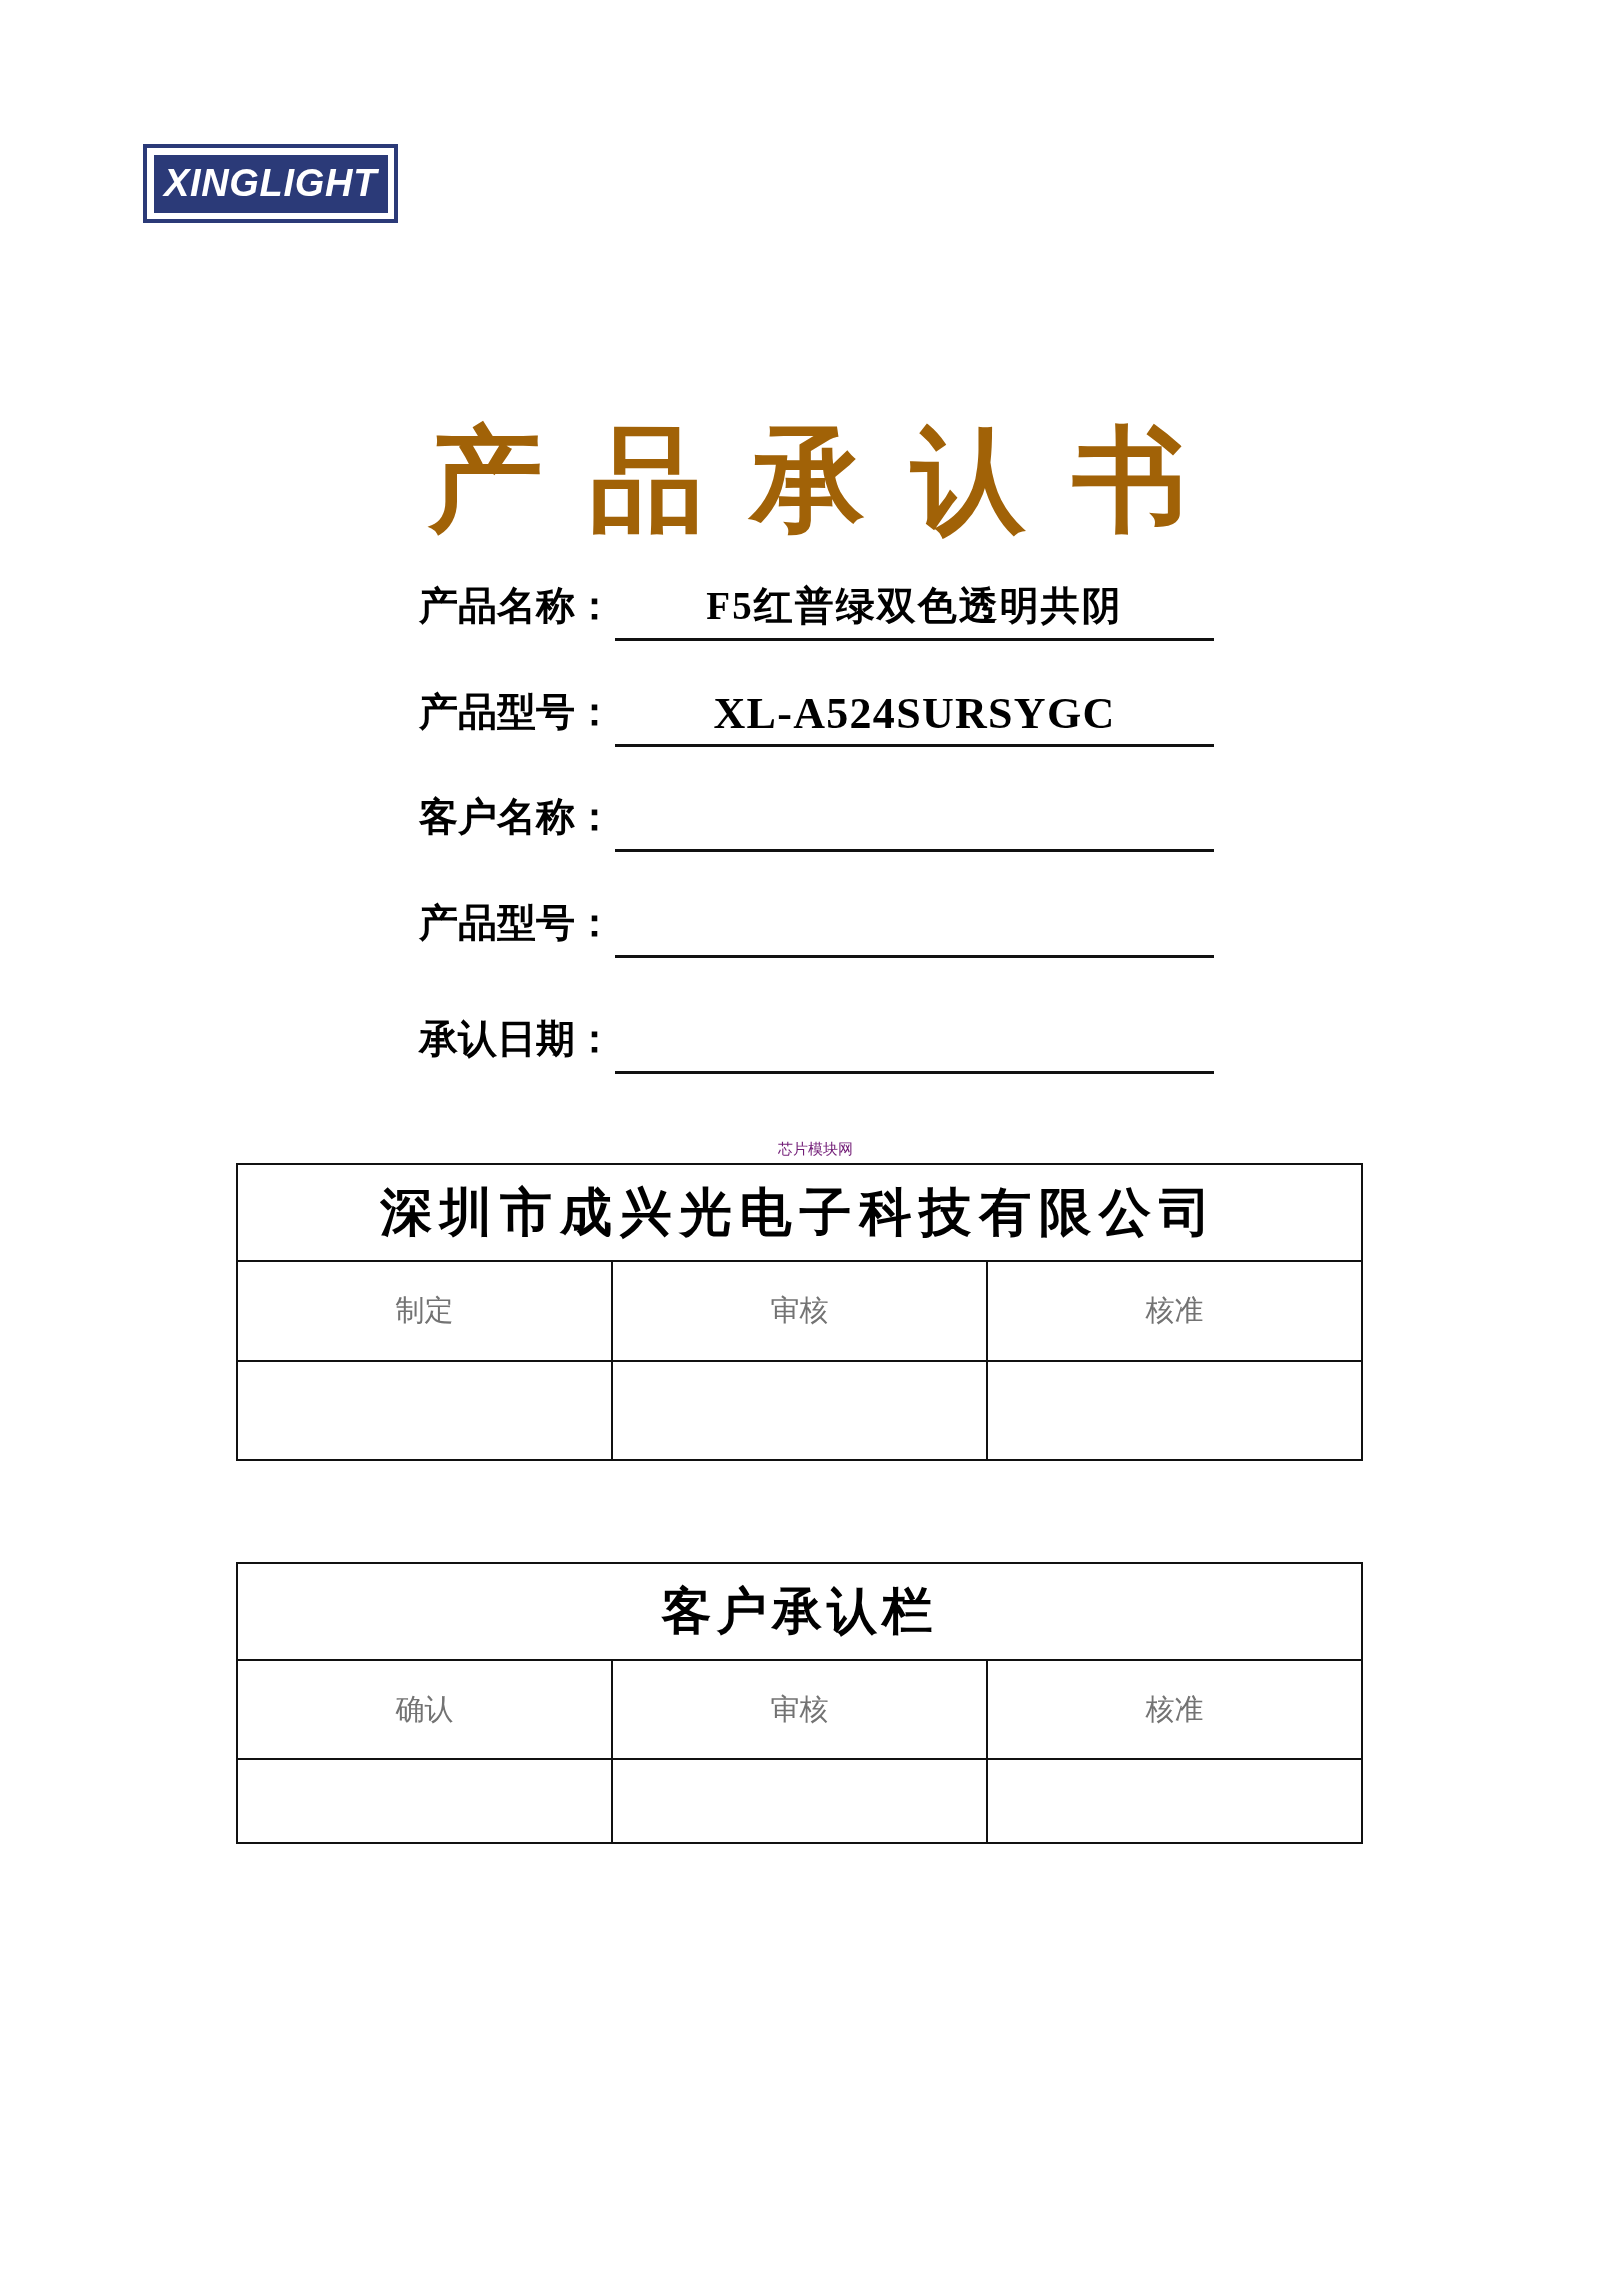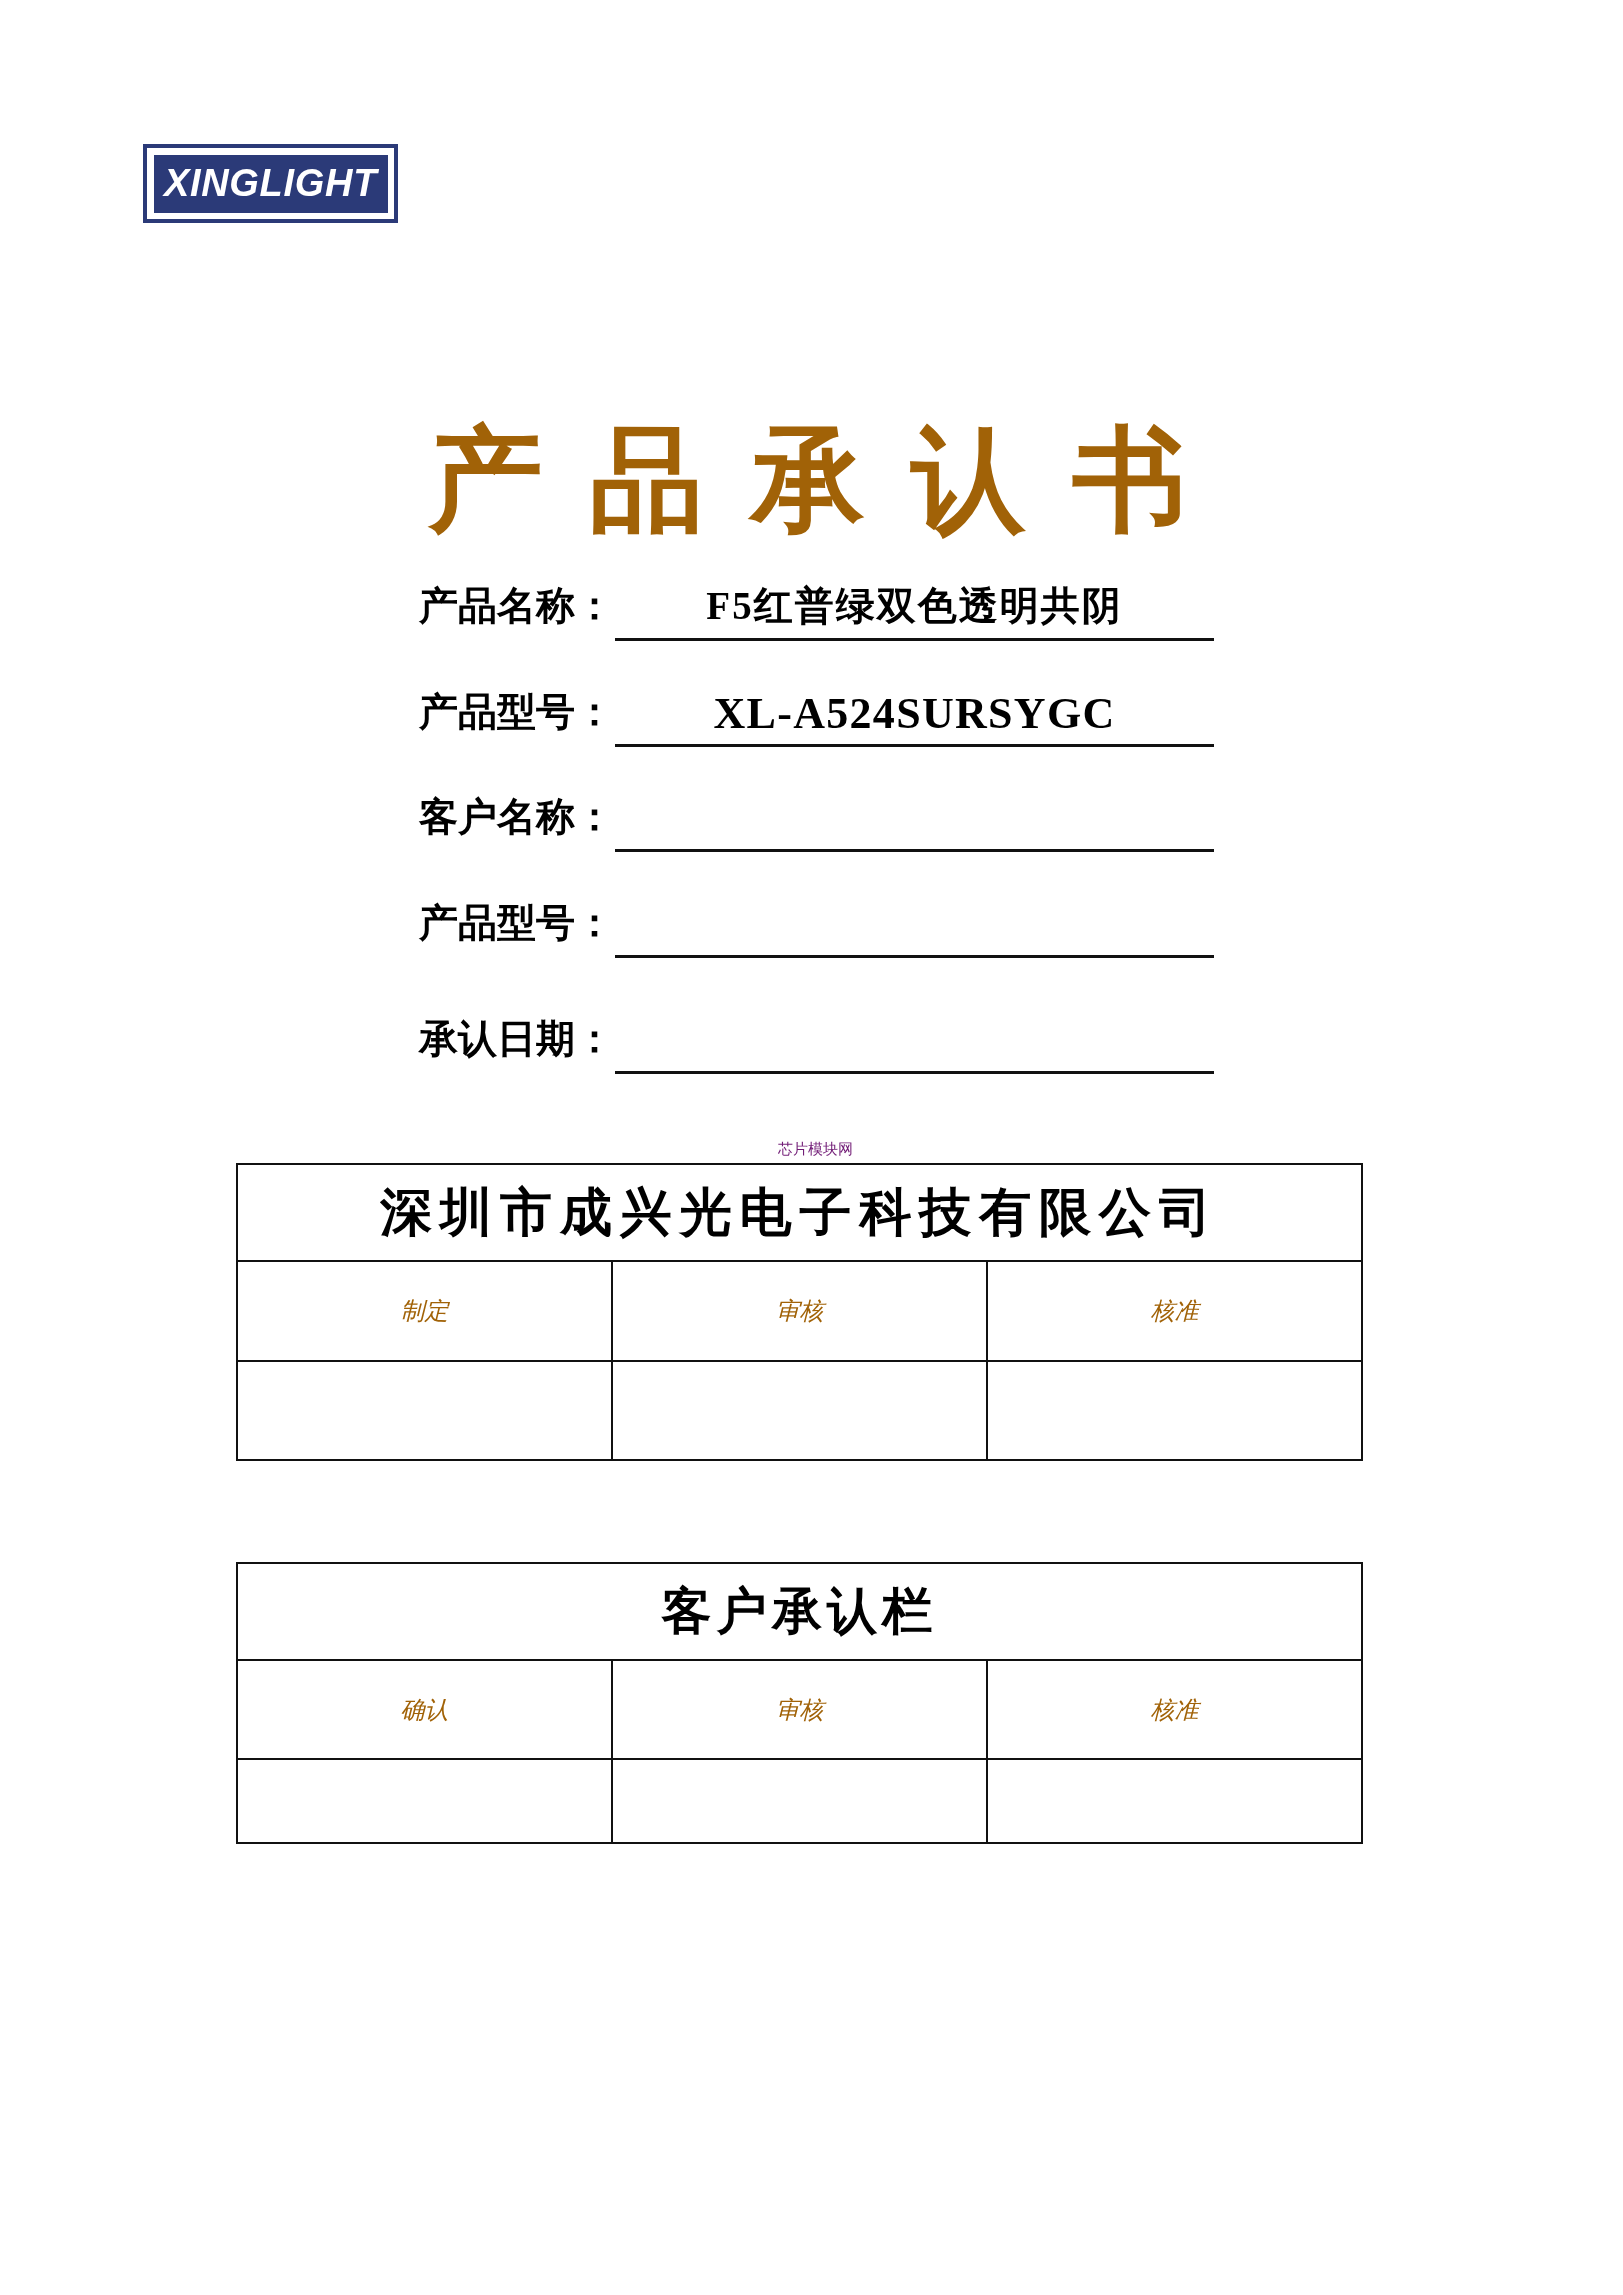--- a/index.html
+++ b/index.html
@@ -111,21 +111,21 @@
   table.tbl2 { top: 1562px; padding-left: 48px; }
 
   .tbl-title {
     font-weight: bold;
     white-space: nowrap;
     color: #000;
   }
   .tbl1 .tbl-title { font-size: 52px; letter-spacing: 7.9px; height: 97px; border-radius: 31px; }
   .tbl2 .tbl-title { font-size: 50px; letter-spacing: 5.2px;  height: 97px; }
 
-  .col-cell { font-size: 24px; color: #a16207; font-style: italic; }
+  .col-cell { font-size: 29px; color: #737373; }
   .tbl1 .col-row td { height: 100px; }
   .tbl1 .sig-row td { height: 99px; }
   .tbl2 .col-row td { height: 99px; }
   .tbl2 .sig-row td { height: 84px; }
 </style>
 </head>
 <body>
 
 <div class="page">
 

